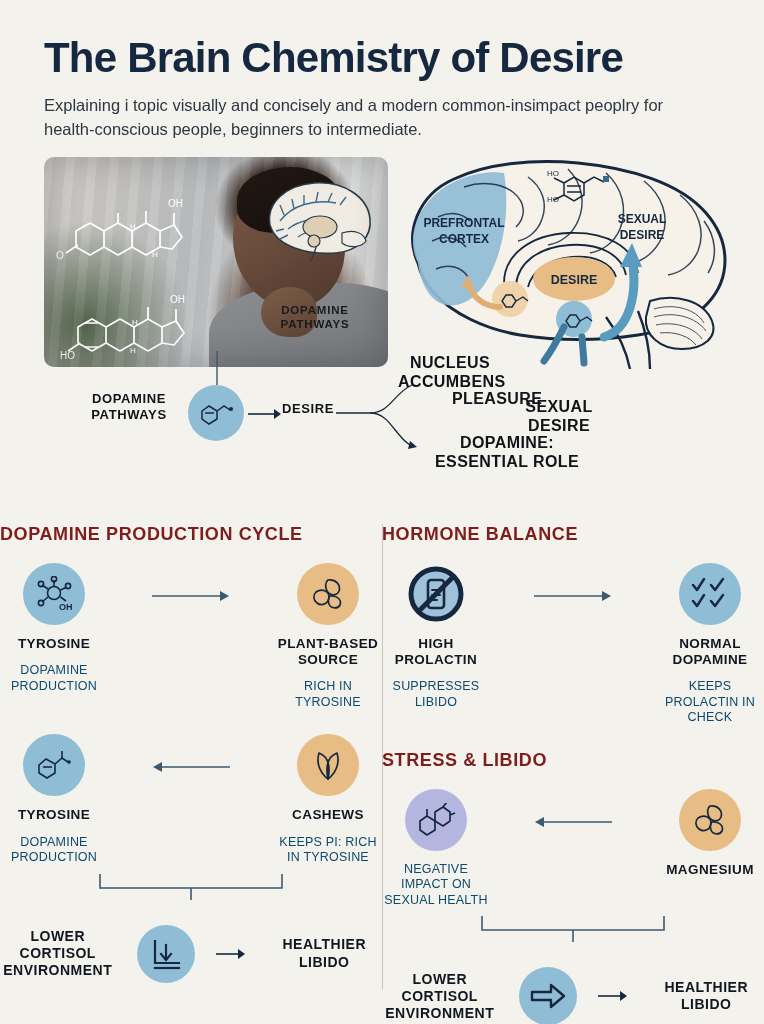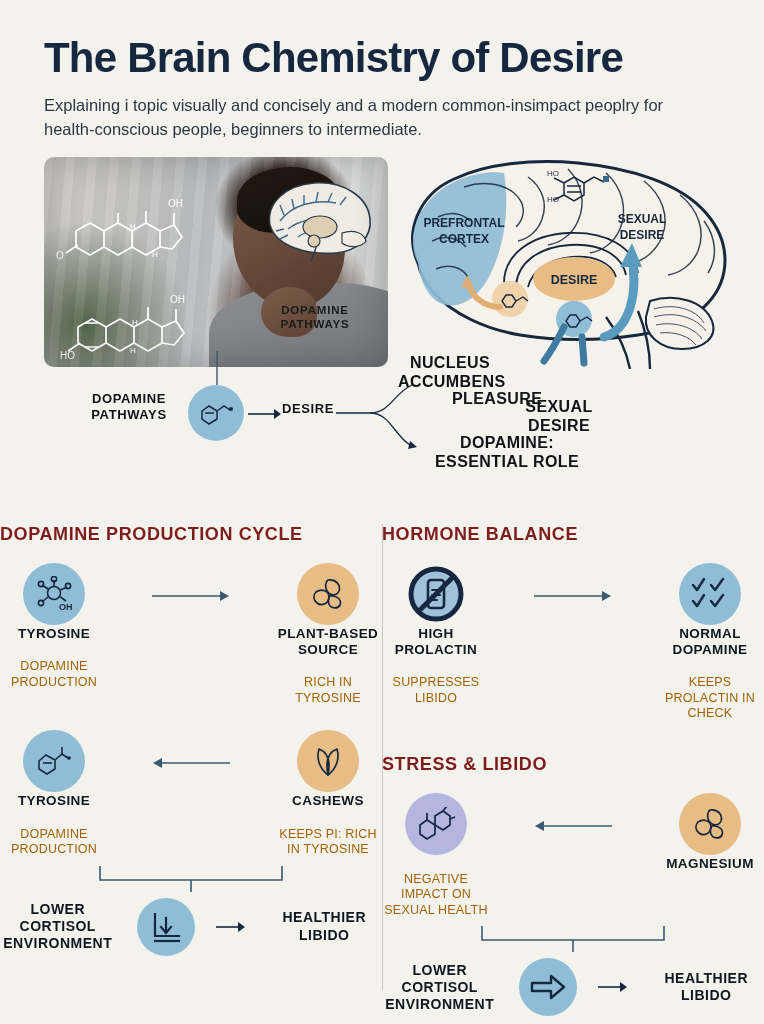--- a/index.html
+++ b/index.html
@@ -168,49 +168,49 @@
     border-radius:50%;
     margin:0 auto;
     display:flex; align-items:center; justify-content:center;
   }
   .c-blue   { background:#8fbdd6; }
   .c-tan    { background:#e8bd85; }
   .c-purple { background:#b4b6e0; }
   .c-none   { background:transparent; }
 
   .n-title {
-    margin-top:1px;
+    margin-top:11px;
     font-size:13.5px;
     font-weight:bold;
     letter-spacing:0.4px;
     line-height:1.2;
     color:#0f1720;
   }
   .n-sub {
-    margin-top:17px;
+    margin-top:11px;
     font-size:12.5px;
     line-height:1.24;
-    color:#a16207;
+    color:#0c4a6e;
     letter-spacing:0.2px;
   }
 
   .arrow-cell {
     width:auto;
     display:flex;
     align-items:flex-start;
     padding-top:26px;
   }
 
   
   .summary {
     display:flex;
     align-items:center;
     justify-content:center;
     gap:21px;
-    margin-top:6px;
+    margin-top:25px;
   }
   .sum-left, .sum-right {
     font-size:14px;
     font-weight:bold;
     letter-spacing:0.5px;
     line-height:1.22;
     text-align:center;
     color:#0f1720;
     width:118px;
   }
@@ -576,21 +576,21 @@
             <path d="M3 25 L7 30 L14 19"></path>
             <path d="M21 25 L25 30 L33 19"></path>
           </g>
         </svg>
       </div>
       <div class="n-title">NORMAL DOPAMINE</div>
       <div class="n-sub">KEEPS PROLACTIN IN CHECK</div>
     </div>
   </div>
 
-  <div class="sec-title" style="margin-top:32px;">STRESS &amp; LIBIDO</div>
+  <div class="sec-title" style="margin-top:24px;">STRESS &amp; LIBIDO</div>
 
   <div class="pair">
     <div class="node">
       <div class="circ c-purple">
         <svg width="40" height="34" viewBox="0 0 40 34">
           <g fill="none" stroke="#16283f" stroke-width="1.7" stroke-linejoin="round">
             <path d="M4 18 L11 13 L19 18 L19 27 L11 32 L4 27 Z"></path>
             <path d="M19 18 L19 9 L27 4 L34 9 L34 18 L27 23 Z"></path>
             <path d="M27 4 L31 -1"></path>
             <path d="M34 12 L39 10"></path>

